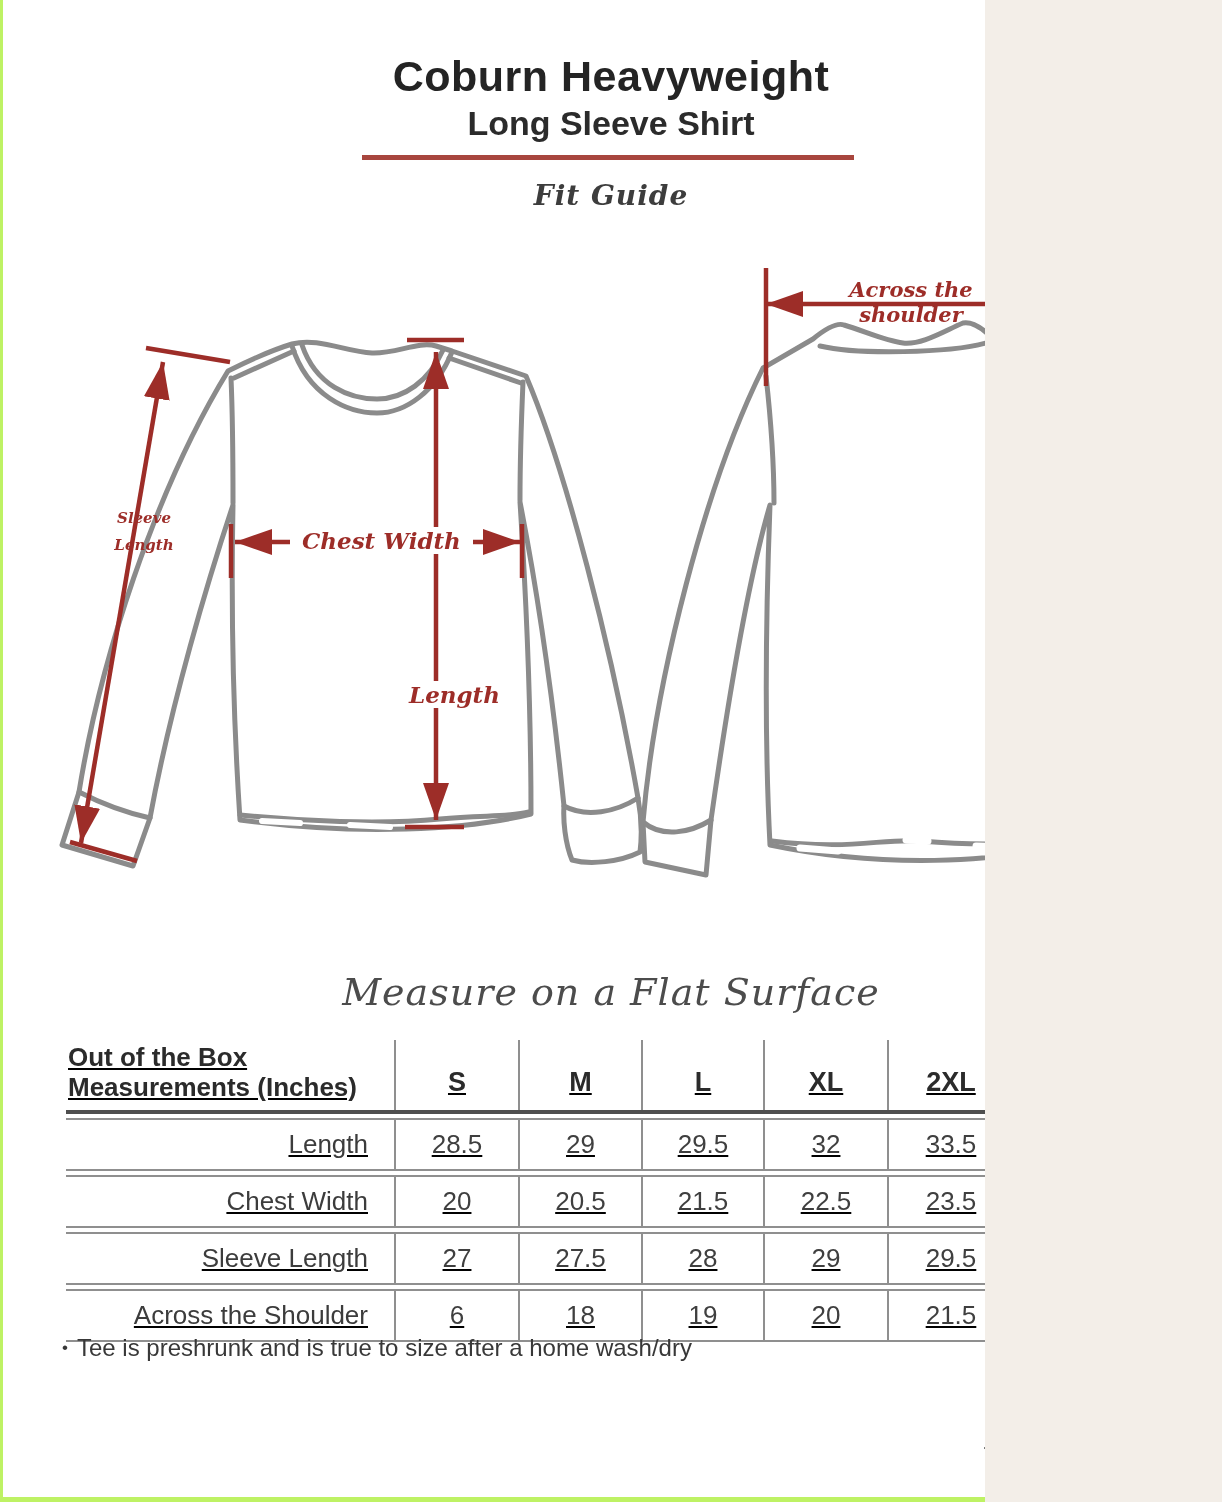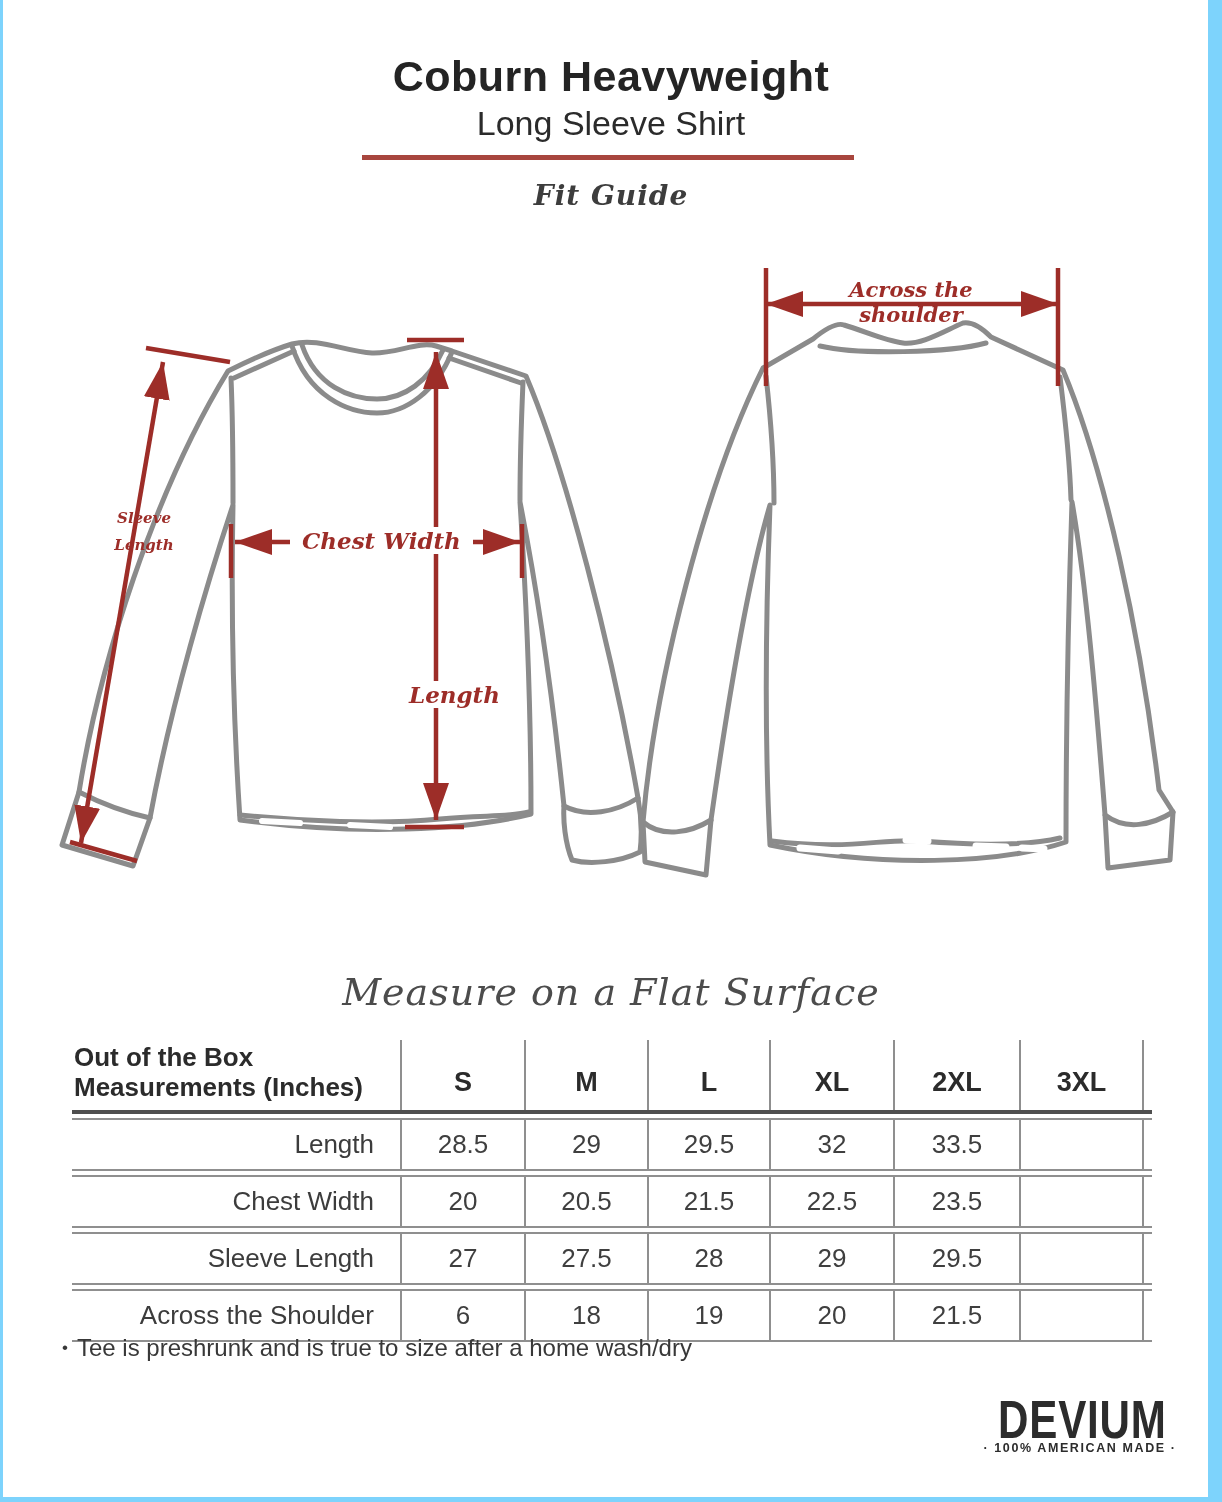--- a/index.html
+++ b/index.html
@@ -1,39 +1,39 @@
 <!DOCTYPE html>
 <html><head>
 <meta charset="utf-8">
 <style>
   html,body{margin:0;padding:0;}
   body{background:#f3eee8;font-family:"Liberation Sans",sans-serif;}
-  .canvas{position:relative;width:1222px;height:1502px;background:#7dd3fc;overflow:hidden;}
+  .canvas{position:relative;width:985px;height:1502px;background:#bef264;overflow:hidden;}
   .sheet{position:absolute;left:3px;top:0;width:1205px;height:1497px;background:#ffffff;}
   .abs{position:absolute;}
   .ctr{left:0;width:1222px;text-align:center;}
 
   .title1{top:52px;font-size:43px;font-weight:700;color:#242424;letter-spacing:.5px;}
-  .title2{top:104px;font-size:34px;font-weight:400;color:#2b2b2b;}
+  .title2{top:104px;font-size:34px;font-weight:700;color:#2b2b2b;}
   .divider{left:362px;top:155px;width:492px;height:5px;background:#a8463e;}
   .fitguide{top:179px;font-family:"DejaVu Serif",serif;font-style:italic;font-weight:700;
             font-size:28px;color:#3d3d3d;letter-spacing:1px;}
 
   .diagram-svg{left:0;top:0;width:1222px;height:1502px;pointer-events:none;}
 
   .anno{font-family:"DejaVu Serif",serif;font-style:italic;font-weight:700;color:#9d2d28;}
   .anno-sleeve{left:92px;top:505px;width:104px;text-align:center;font-size:15px;line-height:27px;}
   .anno-chest{left:290px;top:527px;font-size:23px;background:#fff;padding:0 12px;}
   .anno-length{left:399px;top:681px;font-size:23px;background:#fff;padding:0 10px;}
   .anno-across{left:811px;top:277px;width:200px;text-align:center;font-size:21px;}
 
   .measure-heading{top:970px;font-family:"DejaVu Serif",serif;font-style:italic;
                    font-size:38px;color:#4c4c4c;letter-spacing:1px;}
 
-  .sizetable{left:72px;top:1040px;width:1080px;}
+  .sizetable{left:66px;top:1040px;width:1080px;text-decoration:underline;}
   .trow{display:grid;grid-template-columns:328px 124px 123px 122px 124px 126px 123px 10px;}
   .thead{border-bottom:4px solid #4e4e4e;}
   .corner{font-weight:700;font-size:26px;line-height:30px;color:#2b2b2b;padding:2px 0 8px 2px;}
   .hcell{font-weight:700;font-size:27px;color:#2b2b2b;display:flex;align-items:flex-end;
          justify-content:center;padding-bottom:12px;border-left:2px solid #8f8f8f;}
   .drow{margin-top:4px;border-top:2px solid #8f8f8f;border-bottom:2px solid #8f8f8f;}
   .drow:first-of-type{margin-top:5px;}
   .rlabel{font-size:26px;color:#3c3c3c;text-align:right;padding:11px 26px 11px 0;line-height:27px;}
   .dcell{font-size:26px;color:#3f3f3f;text-align:center;padding:11px 16px;line-height:27px;
          border-left:2px solid #8f8f8f;}

